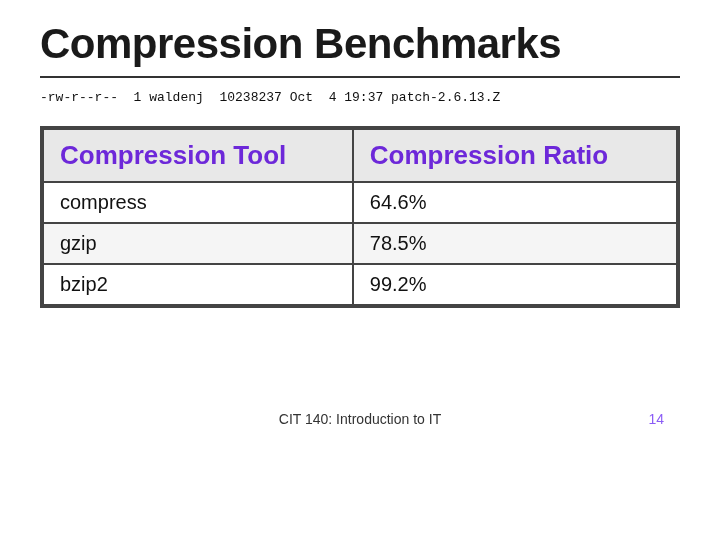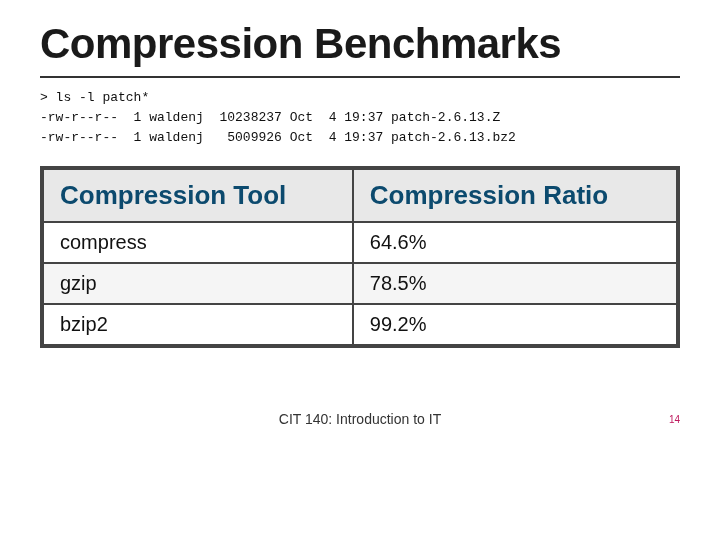--- a/index.html
+++ b/index.html
@@ -66,21 +66,21 @@
       background: #333;
       color: #fff;
     }
 
     thead th {
       font-size: 26px;
       font-weight: bold;
       padding: 10px 16px;
       text-align: left;
       border: 2px solid #444;
-      color: #0c4a6e;
+      color: #6d28d9;
       background: #e8e8e8;
     }
 
     tbody tr {
       background: #fff;
     }
 
     tbody tr:nth-child(even) {
       background: #f5f5f5;
     }
@@ -101,38 +101,36 @@
       position: relative;
     }
 
     .footer-text {
       font-size: 14px;
       color: #333;
       text-align: center;
     }
 
     .footer-page {
-      font-size: 10px;
-      color: #be185d;
+      font-size: 14px;
+      color: #8b5cf6;
       position: absolute;
-      right: 0;
+      right: 16px;
     }
   </style>
 </head>
 <body>
 
 <div class="page">
 
   <h1 class="title">Compression Benchmarks</h1>
   <hr class="divider">
 
   <div class="terminal">
-    <div class="terminal-line">&gt; ls -l patch*</div>
     <div class="terminal-line">-rw-r--r--  1 waldenj  10238237 Oct  4 19:37 patch-2.6.13.Z</div>
-    <div class="terminal-line">-rw-r--r--  1 waldenj   5009926 Oct  4 19:37 patch-2.6.13.bz2</div>
   </div>
 
   <div class="table-container">
     <table>
       <thead>
         <tr>
           <th>Compression Tool</th>
           <th>Compression Ratio</th>
         </tr>
       </thead>

